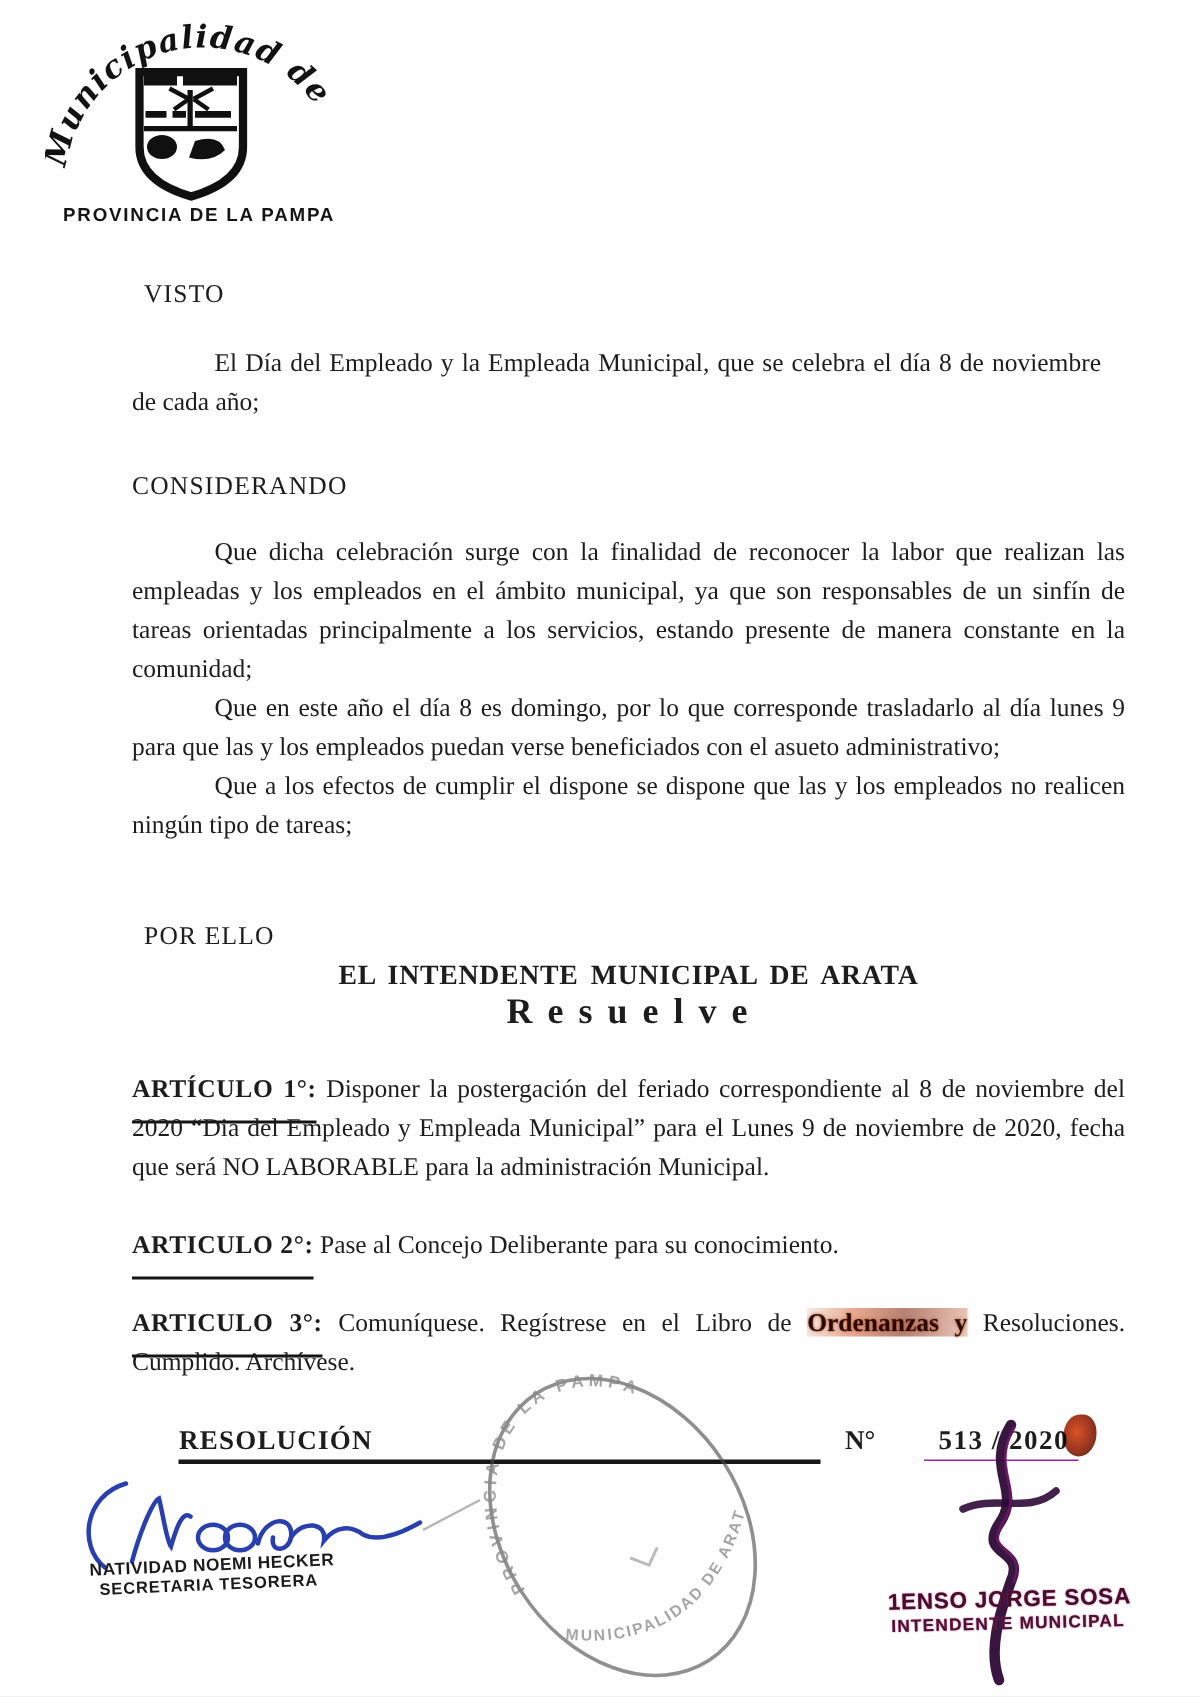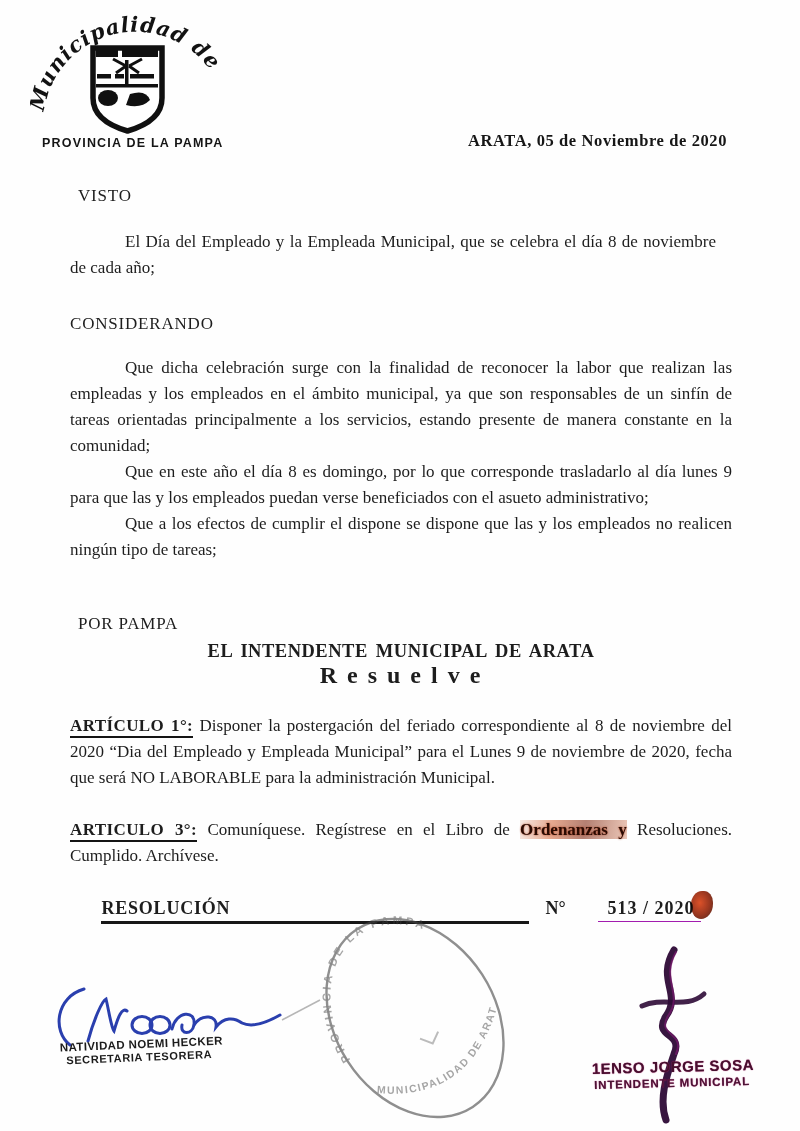--- a/index.html
+++ b/index.html
@@ -15,41 +15,41 @@
     font-family:"Liberation Sans", sans-serif;font-weight:bold;
     font-size:12.5px;letter-spacing:1.2px;color:#151515;
   }
   .date-line{
     position:absolute;top:131px;left:468px;width:300px;
     font-size:16.5px;letter-spacing:.6px;color:#161616;font-weight:bold;
     font-family:"Liberation Serif", serif;
   }
   
   .body{
-    position:absolute;top:183px;left:70px;width:662px;
+    position:absolute;top:183px;left:88px;width:662px;
     font-size:17px;line-height:26px;text-align:justify;
   }
   .sec-label{padding-left:8px;letter-spacing:.8px;margin:0 0 20px 0;font-weight:normal;font-size:17px;}
   .visto-p{margin:0 16px 30px 0;text-indent:55px;}
   .considerando-label{margin:0 0 18px 0;padding-left:0;}
   .cons-p{margin:0;text-indent:55px;}
   .cons-gap{height:48px;}
   .por-ello{margin:0 0 2px 0;}
   .resolve-title{
     text-align:center;font-weight:bold;font-size:18.5px;letter-spacing:.5px;
     margin:0;line-height:24px;word-spacing:3px;
   }
   .resolve-sub{
     text-align:center;font-weight:bold;font-size:24px;letter-spacing:2px;
     margin:0 0 26px 0;line-height:24px;
   }
   .article{margin:0 0 26px 0;}
   .article-heading{
     font-weight:bold;border-bottom:2.5px solid #141414;letter-spacing:.4px;
-    padding-bottom:1px;
+    padding-bottom:12px;
   }
   .stamped-words{
     color:#2a0a02;font-weight:bold;
     background:linear-gradient(100deg, rgba(190,60,5,.10) 0%, rgba(200,62,5,.45) 30%, rgba(120,25,0,.55) 60%, rgba(190,60,5,.28) 100%);
     text-shadow:0 0 2px rgba(160,40,0,.85);
   }
   
   .res-row{display:flex;align-items:baseline;margin-top:6px;font-size:18px;font-weight:bold;justify-content:center;}
   .res-left{flex:0 0 428px;border-bottom:3.5px solid #171717;letter-spacing:.8px;}
   .res-sp1{width:16px;}
@@ -101,39 +101,39 @@
         <rect x="85" y="66" width="9" height="4.5" fill="#101010"></rect>
         <rect x="100" y="66" width="24" height="4.5" fill="#101010"></rect>
         <rect x="66" y="76" width="62" height="3.5" fill="#101010"></rect>
         <ellipse cx="78" cy="90" rx="10" ry="8" fill="#101010"></ellipse>
         <path d="M100 86 q16 -5 20 6 q-9 9 -24 5 z" fill="#101010"></path>
       </g>
     </svg>
   </div>
   <div class="province">PROVINCIA DE LA PAMPA</div>
 
-  <div class="date-line">ARATA, 05 de Noviembre de 2020</div>
 
   <div class="body">
     <p class="sec-label">VISTO</p>
     <p class="visto-p">El Día del Empleado y la Empleada Municipal, que se celebra el día 8 de noviembre de cada año;</p>
 
     <p class="sec-label considerando-label">CONSIDERANDO</p>
     <p class="cons-p">Que dicha celebración surge con la finalidad de reconocer la labor que realizan las empleadas y los empleados en el ámbito municipal, ya que son responsables de un sinfín de tareas orientadas principalmente a los servicios, estando presente de manera constante en la comunidad;</p>
     <p class="cons-p">Que en este año el día 8 es domingo, por lo que corresponde trasladarlo al día lunes 9 para que las y los empleados puedan verse beneficiados con el asueto administrativo;</p>
     <p class="cons-p">Que a los efectos de cumplir el dispone se dispone que las y los empleados no realicen ningún tipo de tareas;</p>
 
     <div class="cons-gap"></div>
 
-    <p class="sec-label por-ello">POR PAMPA</p>
+    <p class="sec-label por-ello">POR ELLO</p>
     <p class="resolve-title">EL INTENDENTE MUNICIPAL DE ARATA</p>
     <p class="resolve-sub">R e s u e l v e</p>
 
     <p class="article"><span class="article-heading">ARTÍCULO 1°:</span> <span>Disponer la postergación del feriado correspondiente al 8 de noviembre del 2020 “Dia del Empleado y Empleada Municipal” para el Lunes 9 de noviembre de 2020, fecha que será NO LABORABLE para la administración Municipal.</span></p>
 
+    <p class="article"><span class="article-heading">ARTICULO 2°:</span> <span>Pase al Concejo Deliberante para su conocimiento.</span></p>
 
     <p class="article"><span class="article-heading">ARTICULO 3°:</span> <span>Comuníquese.  Regístrese en el Libro de </span><span class="stamped-words">Ordenanzas y</span><span> Resoluciones. Cumplido. Archívese.</span></p>
 
     <div class="res-row">
       <span class="res-left"><span>RESOLUCIÓN</span></span>
       <span class="res-sp1"></span>
       <span>N°</span>
       <span class="res-sp2"></span>
       <span class="res-num"><span>513 / 2020</span><span class="res-blob"></span></span>
     </div>

